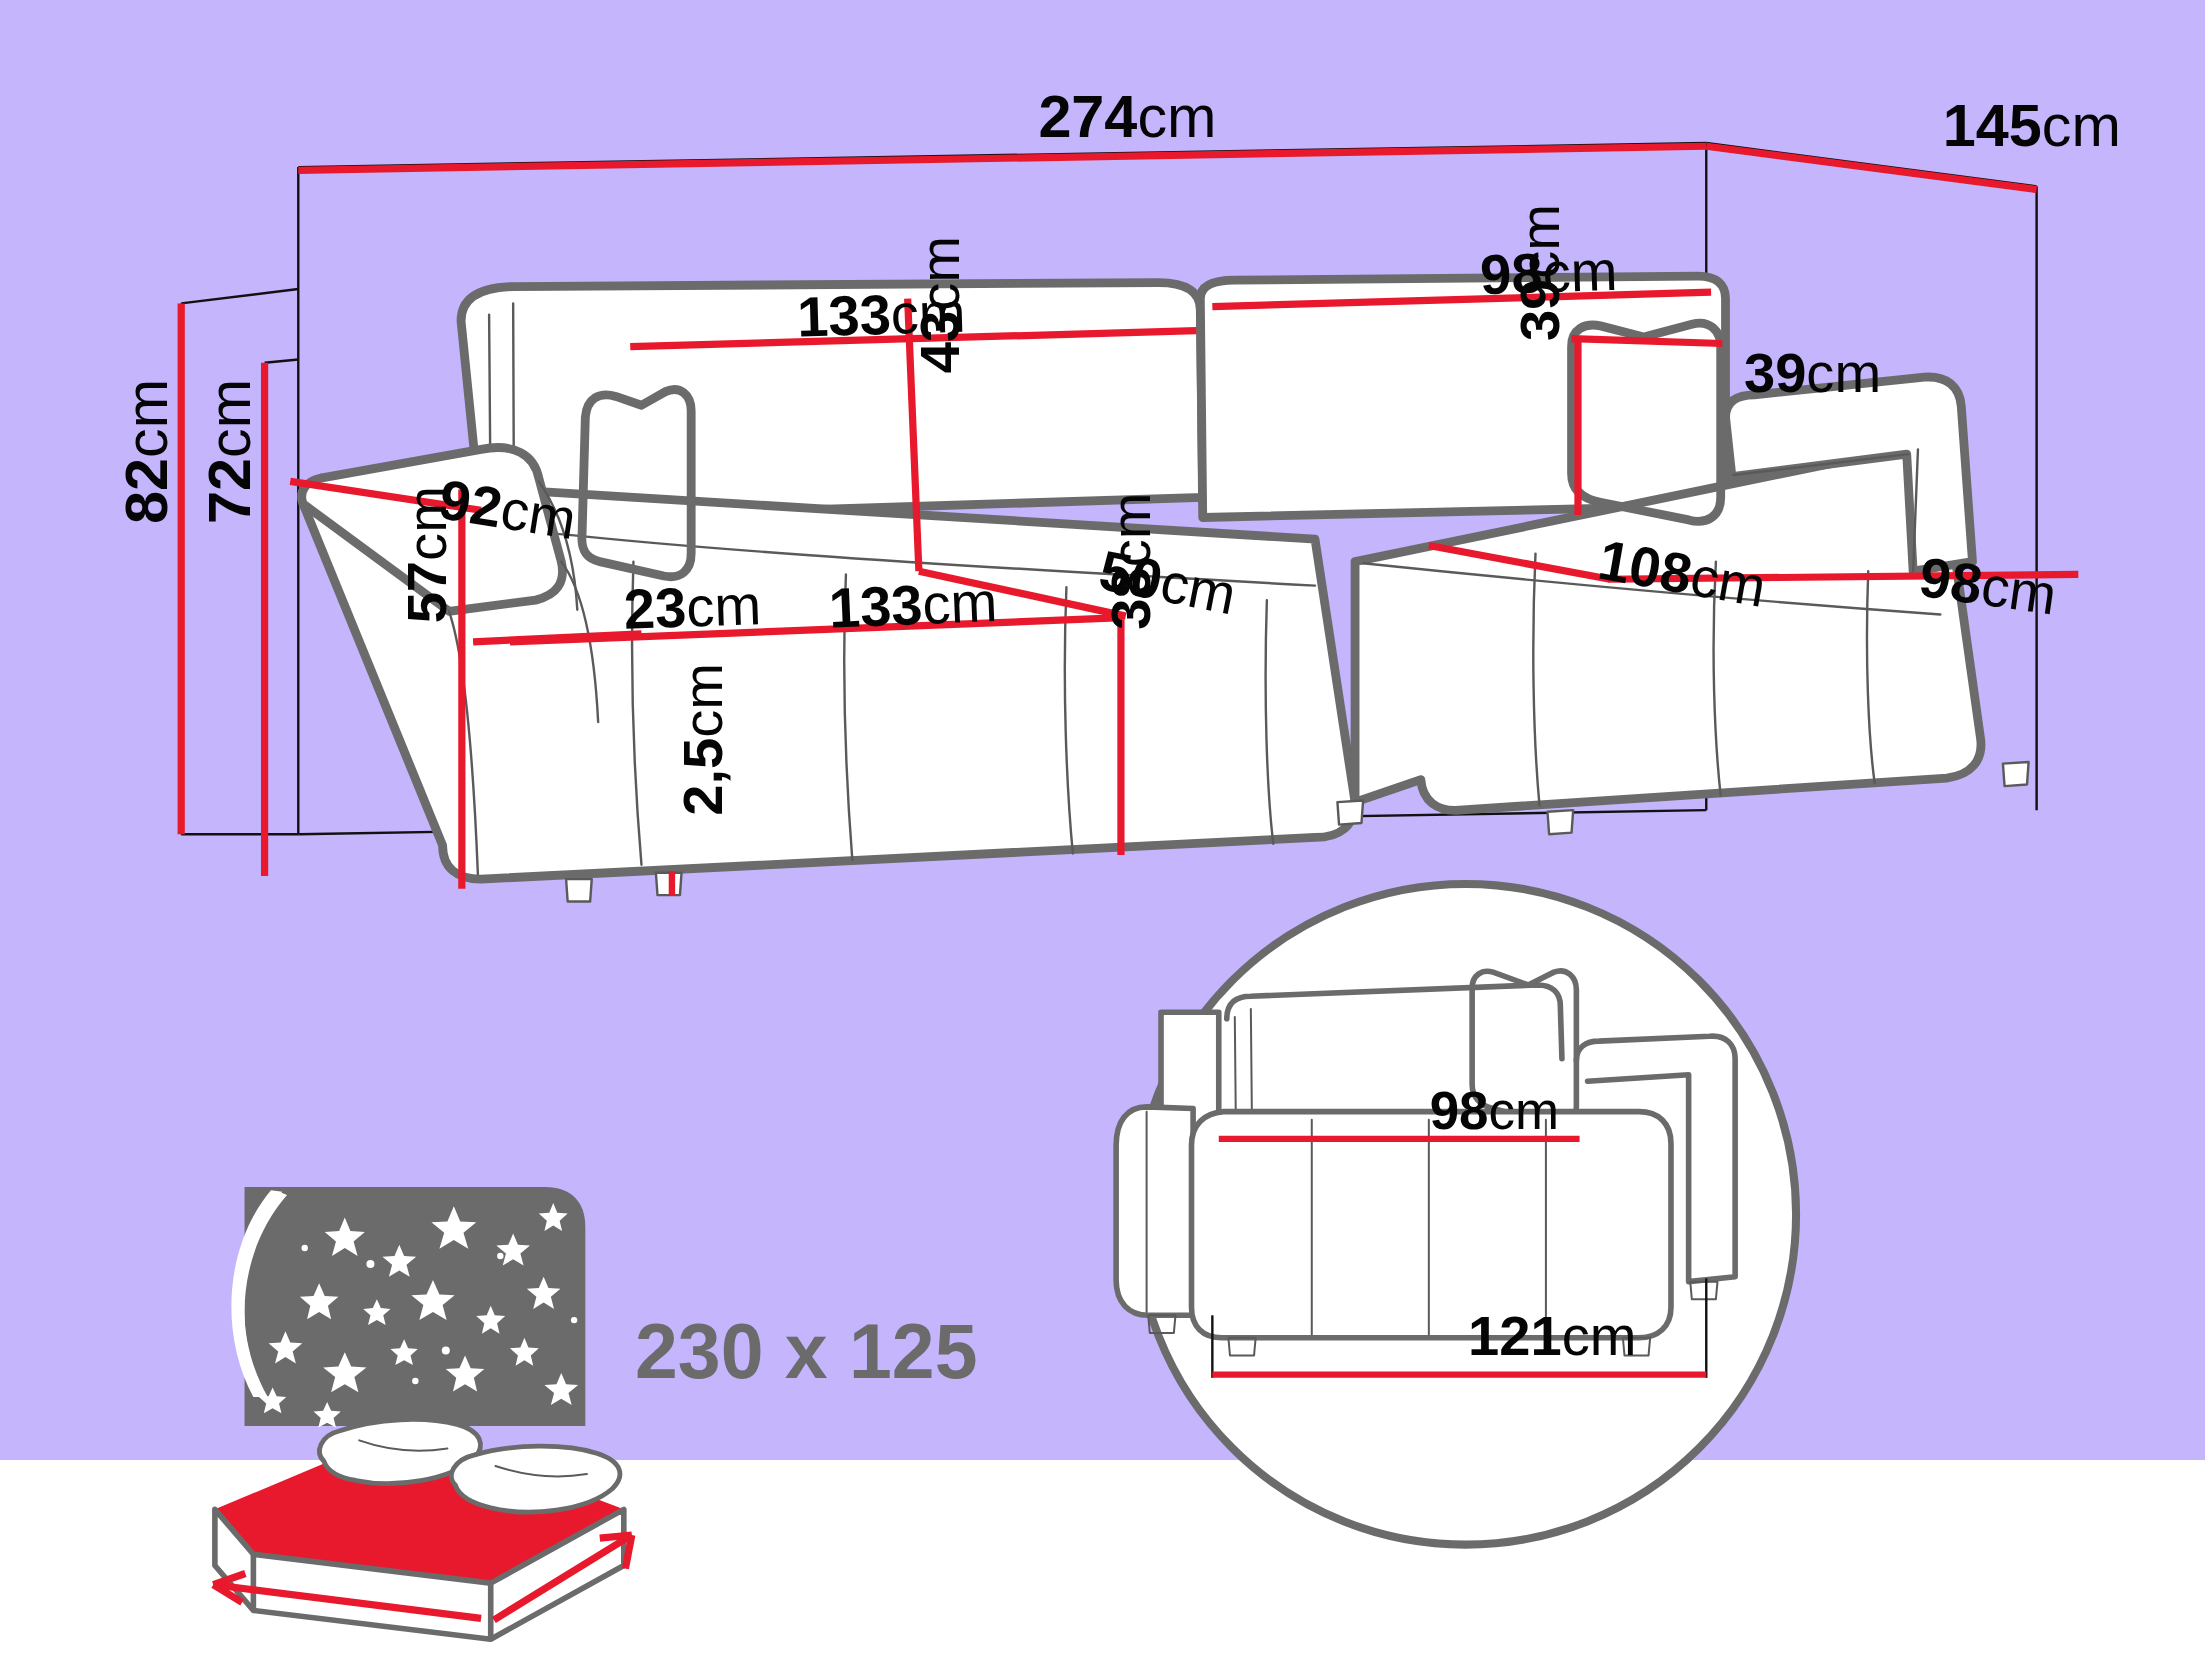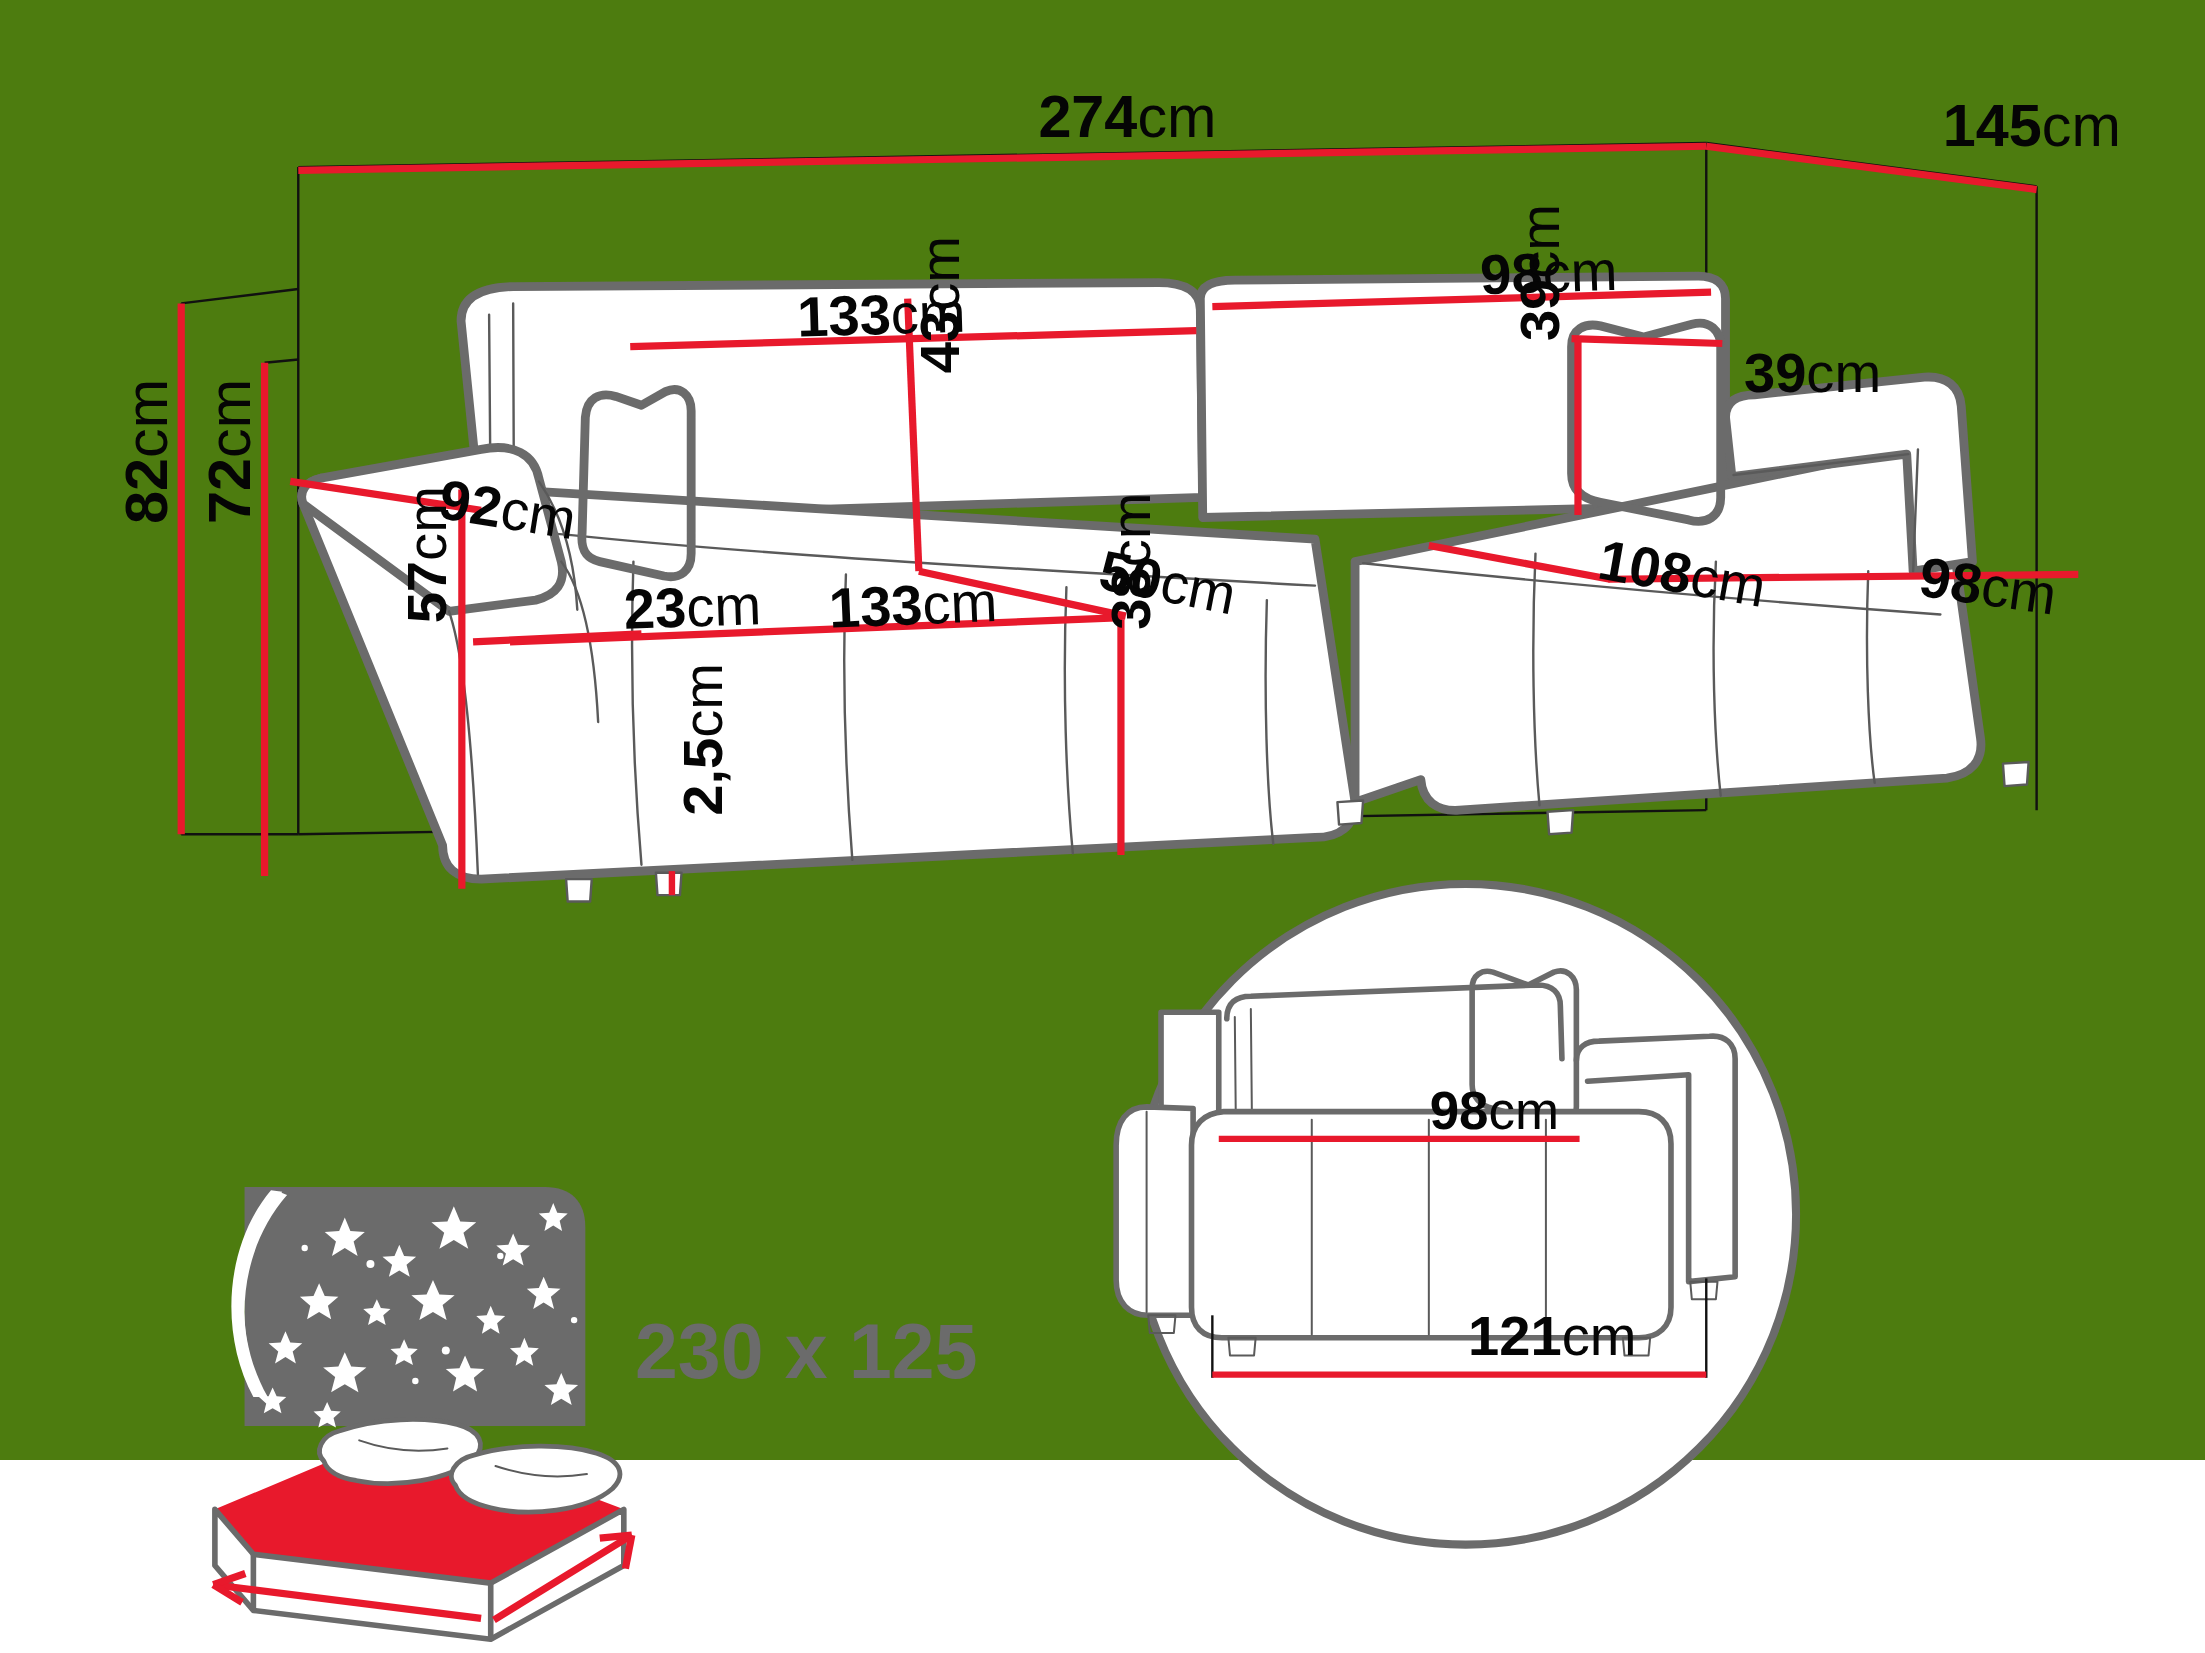--- a/index.html
+++ b/index.html
@@ -10,21 +10,21 @@
   body {
     width: 2205px;
     height: 1654px;
     font-family: "Liberation Sans", sans-serif;
     overflow: hidden;
   }
   #diagram-root {
     position: relative;
     width: 2205px;
     height: 1460px;
-    background: #4d7c0f;
+    background: #c4b5fd;
   }
   svg.canvas {
     position: absolute;
     top: 0;
     left: 0;
     width: 2205px;
     height: 1654px;
   }
   
   .dim-line      { stroke: #e8192c; stroke-width: 9;  fill: none; stroke-linecap: butt; }

